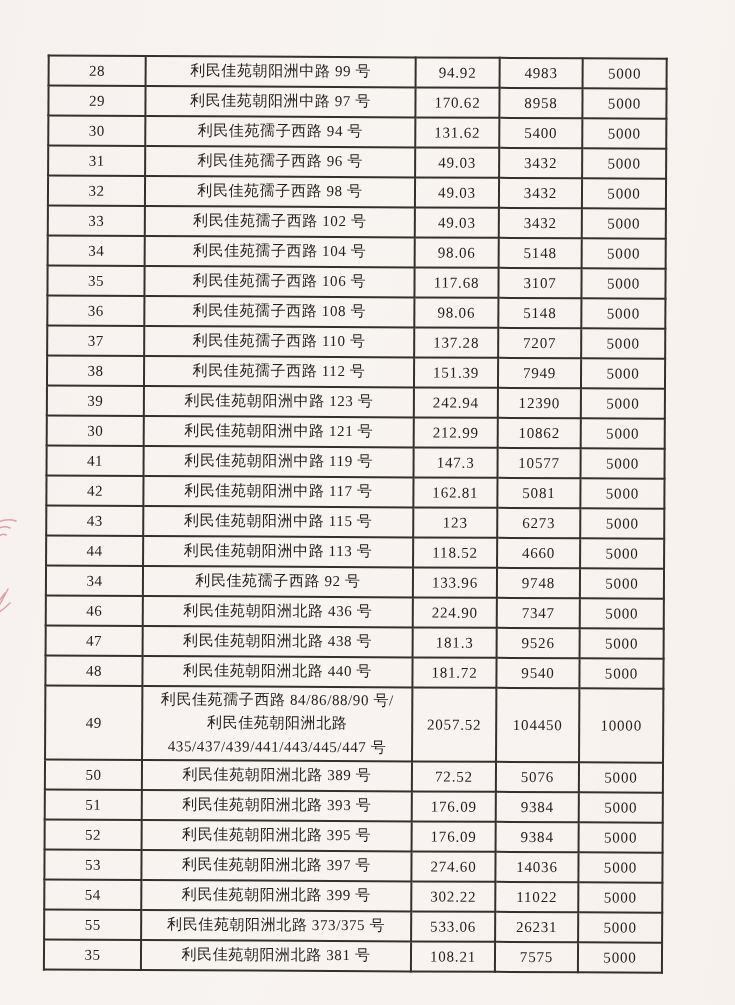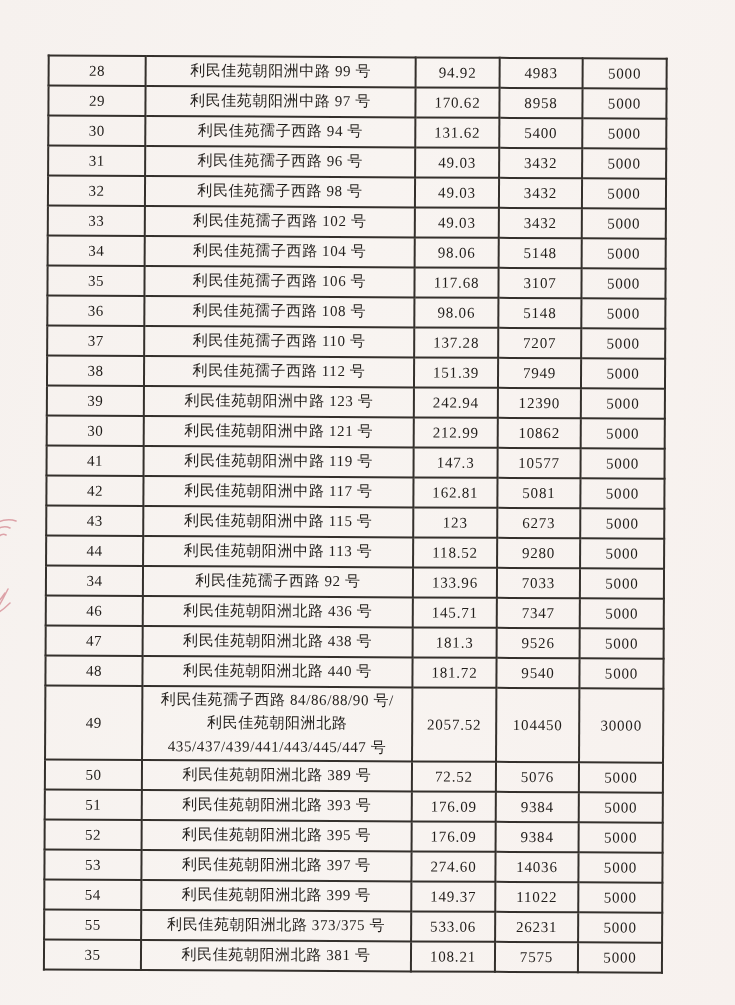--- a/index.html
+++ b/index.html
@@ -188,34 +188,34 @@
           <td class="c-no">43</td>
           <td class="c-addr">利民佳苑朝阳洲中路 115 号</td>
           <td class="c-num">123</td>
           <td class="c-num">6273</td>
           <td class="c-num">5000</td>
         </tr>
         <tr>
           <td class="c-no">44</td>
           <td class="c-addr">利民佳苑朝阳洲中路 113 号</td>
           <td class="c-num">118.52</td>
-          <td class="c-num">9280</td>
+          <td class="c-num">4660</td>
           <td class="c-num">5000</td>
         </tr>
         <tr>
           <td class="c-no">34</td>
           <td class="c-addr">利民佳苑孺子西路 92 号</td>
           <td class="c-num">133.96</td>
-          <td class="c-num">7033</td>
+          <td class="c-num">9748</td>
           <td class="c-num">5000</td>
         </tr>
         <tr>
           <td class="c-no">46</td>
           <td class="c-addr">利民佳苑朝阳洲北路 436 号</td>
-          <td class="c-num">145.71</td>
+          <td class="c-num">224.90</td>
           <td class="c-num">7347</td>
           <td class="c-num">5000</td>
         </tr>
         <tr>
           <td class="c-no">47</td>
           <td class="c-addr">利民佳苑朝阳洲北路 438 号</td>
           <td class="c-num">181.3</td>
           <td class="c-num">9526</td>
           <td class="c-num">5000</td>
         </tr>
@@ -226,21 +226,21 @@
           <td class="c-num">9540</td>
           <td class="c-num">5000</td>
         </tr>
         <tr class="tall">
           <td class="c-no">49</td>
           <td class="c-addr">利民佳苑孺子西路 84/86/88/90 号/
 利民佳苑朝阳洲北路
 435/437/439/441/443/445/447 号</td>
           <td class="c-num">2057.52</td>
           <td class="c-num">104450</td>
-          <td class="c-num">30000</td>
+          <td class="c-num">10000</td>
         </tr>
         <tr>
           <td class="c-no">50</td>
           <td class="c-addr">利民佳苑朝阳洲北路 389 号</td>
           <td class="c-num">72.52</td>
           <td class="c-num">5076</td>
           <td class="c-num">5000</td>
         </tr>
         <tr>
           <td class="c-no">51</td>
@@ -259,21 +259,21 @@
         <tr>
           <td class="c-no">53</td>
           <td class="c-addr">利民佳苑朝阳洲北路 397 号</td>
           <td class="c-num">274.60</td>
           <td class="c-num">14036</td>
           <td class="c-num">5000</td>
         </tr>
         <tr>
           <td class="c-no">54</td>
           <td class="c-addr">利民佳苑朝阳洲北路 399 号</td>
-          <td class="c-num">149.37</td>
+          <td class="c-num">302.22</td>
           <td class="c-num">11022</td>
           <td class="c-num">5000</td>
         </tr>
         <tr>
           <td class="c-no">55</td>
           <td class="c-addr">利民佳苑朝阳洲北路 373/375 号</td>
           <td class="c-num">533.06</td>
           <td class="c-num">26231</td>
           <td class="c-num">5000</td>
         </tr>

